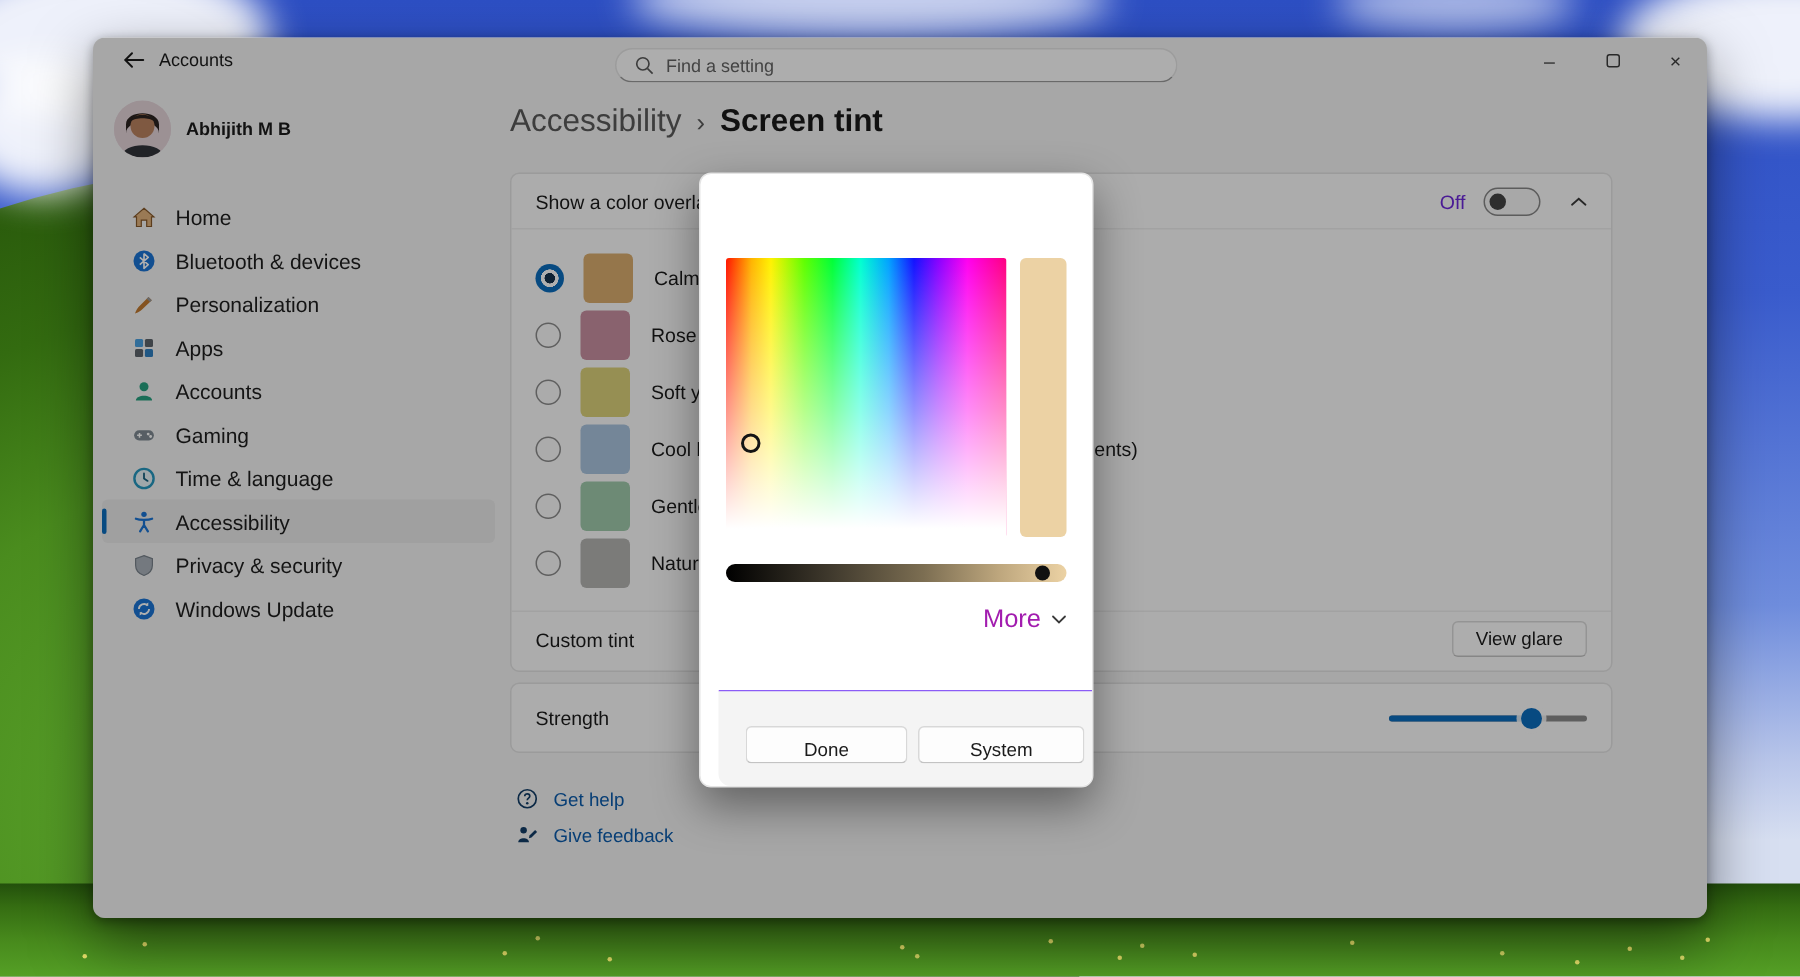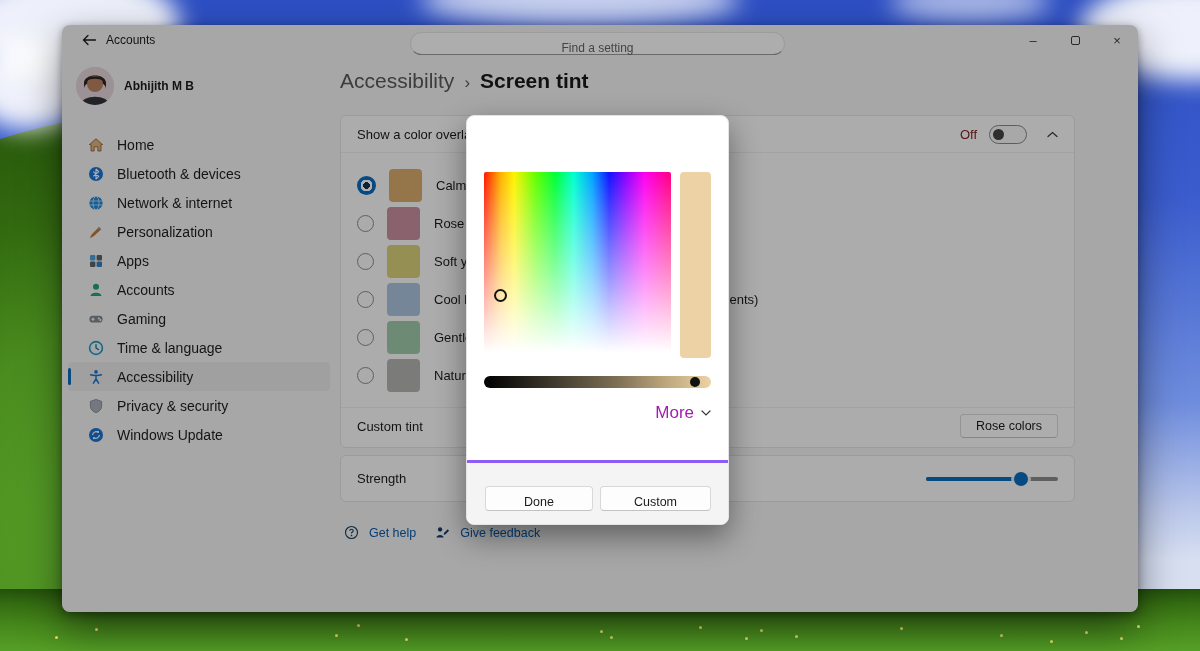--- a/index.html
+++ b/index.html
@@ -27,21 +27,21 @@
   
   .window { position:absolute; left:62px; top:25px; width:1076px; height:587px; background:#f3f3f3;
             border-radius:8px; box-shadow:0 16px 40px rgba(0,0,0,.5), 0 2px 8px rgba(0,0,0,.35); overflow:hidden; }
   .smoke { position:absolute; inset:0; background:rgba(0,0,0,.315); z-index:5; }
 
   .titlebar { position:absolute; left:0; top:0; right:0; height:30px; }
   .back-btn { position:absolute; left:14px; top:5px; width:26px; height:20px; display:flex; align-items:center; justify-content:center; }
   .app-title { position:absolute; left:44px; top:8px; font-size:12px; color:#1b1b1b; }
   .searchbox { position:absolute; left:348px; top:7px; width:375px; height:23px; background:#fdfdfd;
                border:1px solid #e3e3e3; border-bottom:1px solid #9a9a9a; border-radius:12px;
-               display:flex; align-items:center; gap:8px; padding:0 12px;flex-direction:column; }
+               display:flex; align-items:center; gap:8px; padding:0 12px; }
   .searchbox .ph { font-size:12px; color:#636363; }
   .win-controls { position:absolute; right:0; top:0; display:flex; }
   .win-controls .wc { width:42px; height:30px; display:flex; align-items:center; justify-content:center; color:#3c3c3c; font-size:13px; }
   .wc .maxbox { width:9px; height:9px; border:1.2px solid #3c3c3c; border-radius:2px; }
 
   .profile { position:absolute; left:14px; top:42px; display:flex; align-items:center; gap:10px; }
   .avatar { width:38px; height:38px; border-radius:50%; overflow:hidden; background:#e9d9df; }
   .profile-name { font-size:12px; font-weight:bold; color:#1b1b1b; }
 
   .sidebar { position:absolute; left:6px; top:105px; width:262px; }
@@ -54,21 +54,21 @@
   
   .breadcrumb { position:absolute; left:278px; top:44px; font-size:21px; display:flex; gap:10px; align-items:baseline; }
   .crumb-parent { color:#595959; }
   .crumb-sep { color:#595959; font-size:17px; }
   .crumb-current { color:#191919; font-weight:bold; }
 
   .card { position:absolute; background:#fbfbfb; border:1px solid #e2e2e2; border-radius:6px; }
   .card1 { left:278px; top:90px; width:735px; height:333px; }
   .row-head { height:37px; display:flex; align-items:center; padding:0 16px; border-bottom:1px solid #ececec; font-size:13px; color:#1b1b1b; }
   .row-head .spacer { flex:1; }
-  .toggle-label { font-size:13px; color:#7f1d1d; margin-right:12px; }
+  .toggle-label { font-size:13px; color:#6d28d9; margin-right:12px; }
   .toggle { width:38px; height:19px; border:1px solid #868686; border-radius:10px; background:#f5f5f5; position:relative; }
   .toggle .knob { position:absolute; left:3px; top:3px; width:11px; height:11px; border-radius:50%; background:#434343; }
   .chev { margin-left:20px; display:flex; align-items:center; }
 
   .radio-list { padding:13px 0; }
   .tint-row { height:38px; display:flex; align-items:center; padding-left:16px; white-space:nowrap; }
   .radio { width:17px; height:17px; border-radius:50%; border:1px solid #8b8b8b; background:#f9f9f9; flex:0 0 17px; }
   .radio.sel { border:none; width:19px; height:19px; flex-basis:19px;
     background:radial-gradient(circle, #16324d 0 3.4px, #ffffff 3.6px 5.8px, #0b6cbd 6px); }
   .swatch { width:33px; height:33px; border-radius:4px; margin-left:13px; flex:0 0 33px; }
@@ -77,40 +77,40 @@
   .custom-row { height:37px; border-top:1px solid #ececec; display:flex; align-items:center; justify-content:space-between; padding:0 16px; font-size:13px; color:#1b1b1b; }
   .btn { background:#fdfdfd; border:1px solid #d8d8d8; border-bottom-color:#c3c3c3; border-radius:4px;
          font-size:12.5px; color:#1b1b1b; padding:4px 15px; text-align:center; }
 
   .card2 { left:278px; top:430px; width:735px; height:47px; display:flex; align-items:center; justify-content:space-between; padding:0 16px; font-size:13px; color:#1b1b1b; }
   .slider { position:relative; width:132px; height:4px; border-radius:2px; background:#8a8a8a; }
   .slider .fill { position:absolute; left:0; top:0; height:4px; border-radius:2px; background:#0b6cbd; }
   .slider .thumb { position:absolute; top:-5px; width:14px; height:14px; border-radius:50%; background:#0b6cbd;
                    box-shadow:0 0 0 3px rgba(250,250,250,.85); transform:translateX(-50%); }
 
-  .footer-links { position:absolute; left:282px; top:500px; display:flex; gap:19px; }
+  .footer-links { position:absolute; left:282px; top:500px; display:flex; flex-direction:column; gap:9px; }
   .flink { display:flex; align-items:center; gap:10px; font-size:12.5px; color:#0b5bab; }
 
   
   .dialog { position:absolute; left:404px; top:90px; width:263px; height:410px; background:#ffffff;
             border:1px solid #e4e4e4; border-radius:8px; box-shadow:0 12px 30px rgba(0,0,0,.42); z-index:10; }
   .dlg-title { position:absolute; left:17px; top:20px; font-size:15px; font-weight:bold; color:#1b1b1b; }
   .spectrum { position:absolute; left:17px; top:56px; width:187px; height:186px; border-radius:2px;
     background:
       linear-gradient(to bottom, rgba(255,255,255,0) 0%, rgba(255,255,255,.55) 55%, #ffffff 97%),
       linear-gradient(to right, #ff1500 0%, #ffb300 9%, #fff200 16%, #5eff00 28%, #00ff37 38%,
                       #00ffd0 48%, #00a2ff 58%, #1212ff 67%, #8c00ff 76%, #ff00f0 86%, #ff0080 100%); }
   .picker-ring { position:absolute; left:10px; top:117px; width:13px; height:13px; border:2px solid #141414; border-radius:50%; }
   .vbar { position:absolute; left:213px; top:56px; width:31px; height:186px; border-radius:4px; }
   .vslider { position:absolute; left:17px; top:260px; width:227px; height:12px; border-radius:6px;
              background:linear-gradient(to right, #000000 0%, #4a4133 35%, #8a7a5c 62%, #cdb astray 0, #d9bd8e 82%, #ecd2a4 100%); }
   .vslider .vthumb { position:absolute; top:1px; width:10px; height:10px; border-radius:50%; background:#111; transform:translateX(-50%); }
   .more-row { position:absolute; right:17px; top:287px; display:flex; align-items:center; gap:7px; font-size:17px; color:#a21caf; }
-  .dlg-footer { position:absolute; left:0; right:0; bottom:0; height:64px; background:#f4f4f4;
-                border-top:3px solid #8b5cf6; border-radius:0 0 8px 8px; }
+  .dlg-footer { position:absolute; left:12px; right:0; bottom:0; height:64px; background:#f4f4f4;
+                border-top:1px solid #8b5cf6; border-radius:0 0 8px 8px; }
   .dlg-btn { position:absolute; top:23px; height:25px; line-height:23px; }
   .btn-done { left:18px; width:108px; }
   .btn-cancel { left:133px; width:111px; }
 </style>
 </head>
 <body>
 
 <div class="hill"></div>
 <div class="grass"></div>
 <div class="flowers"></div>
@@ -164,28 +164,20 @@
             <path d="M8 1.8 L14.6 7.6 H13 V14 H9.8 V9.8 H6.2 V14 H3 V7.6 H1.4 Z" fill="#e0b27c" stroke="#86592b" stroke-width="0.8"></path>
           </svg></span>
       <span>Home</span>
     </div>
     <div class="side-item">
       <span class="icon"><svg viewBox="0 0 16 16" width="16" height="16">
             <circle cx="8" cy="8" r="7" fill="#1b74d4"></circle>
             <path d="M8 3 V13 L10.8 10.4 L5.2 5.6 M8 3 L10.8 5.6 L5.2 10.4" stroke="#fff" stroke-width="1.1" fill="none" stroke-linejoin="round"></path>
           </svg></span>
       <span>Bluetooth &amp; devices</span>
-    </div>
-    <div class="side-item">
-      <span class="icon"><svg viewBox="0 0 16 16" width="16" height="16">
-            <circle cx="8" cy="8" r="6.6" fill="#1f87d6"></circle>
-            <ellipse cx="8" cy="8" rx="3" ry="6.6" fill="none" stroke="#cfe6f8" stroke-width="0.8"></ellipse>
-            <path d="M1.8 6 H14.2 M1.8 10 H14.2" stroke="#cfe6f8" stroke-width="0.8"></path>
-          </svg></span>
-      <span>Network &amp; internet</span>
     </div>
     <div class="side-item">
       <span class="icon"><svg viewBox="0 0 16 16" width="16" height="16">
             <path d="M11 3 L13.2 5.2 L6.5 11.5 C5.6 12.4 4 13.4 2 14 C2.8 12 3.6 10.4 4.5 9.5 Z" fill="#c07a30"></path>
             <path d="M11 3 L13.2 5.2 L12 6.4 L9.8 4.2 Z" fill="#9a9a9a"></path>
           </svg></span>
       <span>Personalization</span>
     </div>
     <div class="side-item">
       <span class="icon"><svg viewBox="0 0 16 16" width="16" height="16">
@@ -291,21 +283,21 @@
       </div>
       <div class="tint-row">
         <span class="radio"></span>
         <span class="swatch" style="background: rgb(179, 179, 177);"></span>
         <span class="tint-label">Natural grey (neutral tint for comfortable viewing)</span>
       </div>
     </div>
 
     <div class="custom-row">
       <span>Custom tint</span>
-      <span class="btn">Rose colors</span>
+      <span class="btn">View glare</span>
     </div>
   </div>
 
   <div class="card card2">
     <span>Strength</span>
     <div class="slider">
       <div class="fill" style="width: 72%;"></div>
       <div class="thumb" style="left: 72%;"></div>
     </div>
   </div>
@@ -340,17 +332,17 @@
       <div class="vthumb" style="left: 93%;"></div>
     </div>
     <div class="more-row">
       <span>More</span>
       <svg width="10" height="6" viewBox="0 0 10 6">
           <path d="M1 1 L5 5 L9 1" stroke="#3a3a3a" stroke-width="1.2" fill="none" stroke-linecap="round"></path>
         </svg>
     </div>
     <div class="dlg-footer">
       <span class="btn dlg-btn btn-done">Done</span>
-      <span class="btn dlg-btn btn-cancel">Custom</span>
+      <span class="btn dlg-btn btn-cancel">System</span>
     </div>
   </div>
 
 </div>
 
 </body></html>

